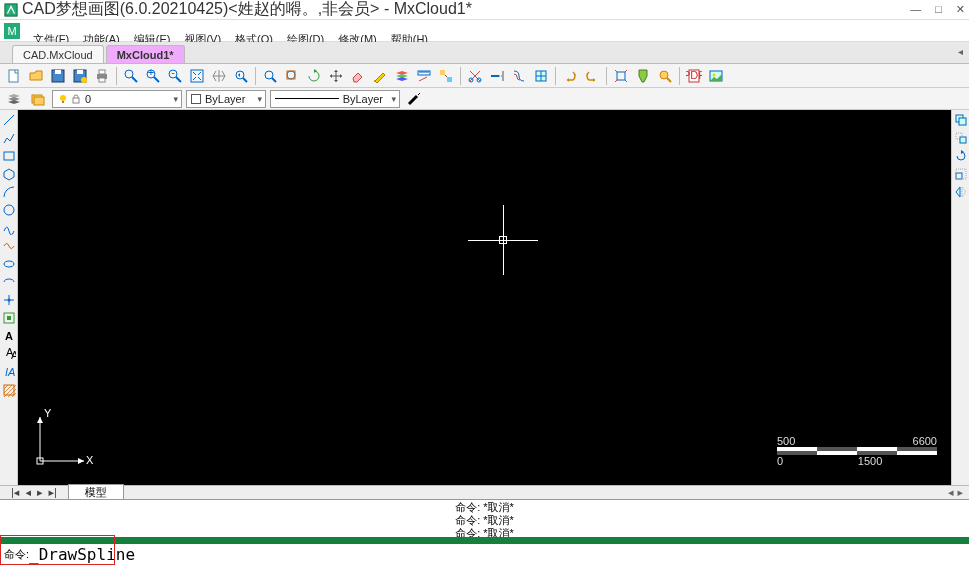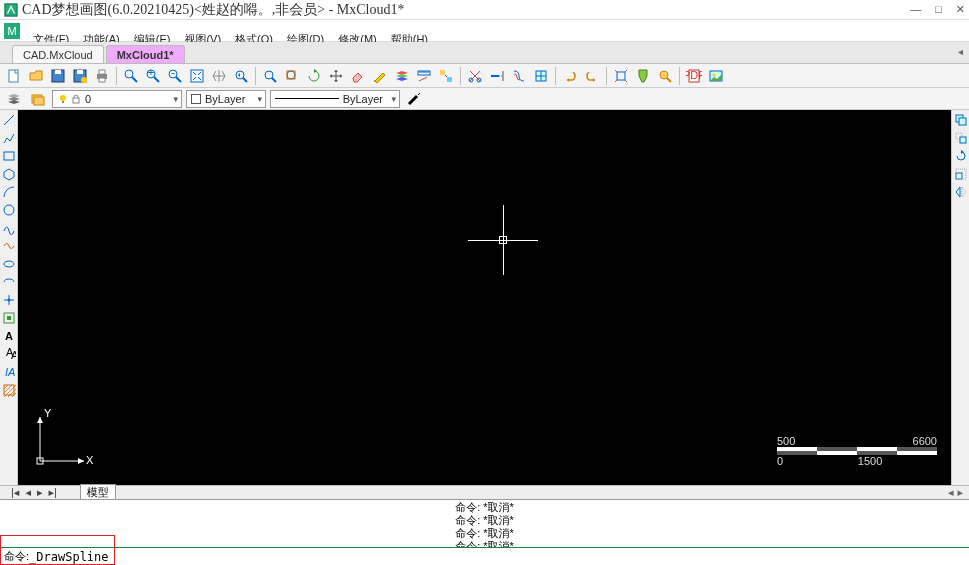--- a/index.html
+++ b/index.html
@@ -1,21 +1,21 @@
 <!DOCTYPE html>
 <html><head>
 <meta charset="utf-8">
 <style>
 * { margin:0; padding:0; box-sizing:border-box; font-family:"Microsoft YaHei",SimSun,Arial,sans-serif; font-size:11px; }
 body { background:#f0f0f0; width:969px; height:565px; overflow:hidden; }
 
 
 .titlebar { height:20px; background:#fff; display:flex; align-items:center; padding:0 4px; border-bottom:1px solid #ddd; }
 .titlebar .app-ico { width:14px; height:14px; margin-right:4px; }
-.titlebar .title { flex:1; color:#333; font-size:14px;font-family:Liberation Serif, serif; }
+.titlebar .title { flex:1; color:#333; font-size:16px; }
 .winbtns { display:flex; gap:14px; color:#555; font-size:12px; }
 .winbtns span { cursor:default; }
 
 
 .menubar { height:22px; background:#fff; display:flex; align-items:center; padding:0 4px; border-bottom:1px solid #ddd; }
 .menubar .mxlogo { width:16px; height:16px; margin-right:6px; }
 .menubar .mi { padding:2px 7px; color:#222; cursor:default;margin-top:17px; }
 
 
 .doctabs { height:22px; background:#e8e8e8; display:flex; align-items:flex-end; padding-left:12px; border-bottom:1px solid #bbb; position:relative; }
@@ -58,29 +58,29 @@
 
 .scalebar { position:absolute; right:14px; bottom:18px; color:#ddd; font-size:10px; text-align:right; }
 .scalebar .seg { height:4px; display:flex; }
 .scalebar .seg div { height:4px; }
 .scalebar .lab { display:flex; justify-content:space-between; }
 
 
 .mtabs { height:14px; background:#eee; border-top:1px solid #bbb; display:flex; align-items:center; font-size:10px; padding-left:8px; position:relative; }
 .mtabs .nav { display:flex; gap:0; }
 .mtabs .nav span { padding:0 3px; color:#444; cursor:default; }
-.mtabs .tab { background:#fff; border:1px solid #999; padding:0 6px; margin-left:20px; }
+.mtabs .tab { background:#fff; border:1px solid #999; padding:0 16px; margin-left:8px; }
 .mtabs .right-nav { position:absolute; right:6px; display:flex; gap:4px; color:#666; }
 
 
 .cmdarea { height:66px; background:#fff; border-top:1px solid #999; display:flex; flex-direction:column; font-family:SimSun,monospace; font-size:12px; color:#000; }
 .cmd-log { flex:1; padding:1px 4px; overflow:hidden; line-height:13px;text-align:center; }
 .cmd-log div { white-space:pre; }
-.cmd-input-row { border-top:1px solid #15803d; padding:1px 4px; display:flex; align-items:center; }
-.cmd-input { flex:1; border:none; outline:none; font-family:SimSun,monospace; font-size:12px; }
+.cmd-input-row { border-top:7px solid #15803d; padding:1px 4px; display:flex; align-items:center; }
+.cmd-input { flex:1; border:none; outline:none; font-family:SimSun,monospace; font-size:16px; }
 .cmd-highlight { position:absolute; border:1px solid #d22; pointer-events:none; }
 </style>
 </head>
 <body>
 
 <div class="titlebar">
   <svg class="app-ico" viewBox="0 0 16 16">
       <rect x="1" y="1" width="14" height="14" fill="#2a7" stroke="#063"></rect>
       <path d="M4 12 L8 4 L12 12" stroke="#fff" fill="none" stroke-width="1.5"></path>
     </svg>

